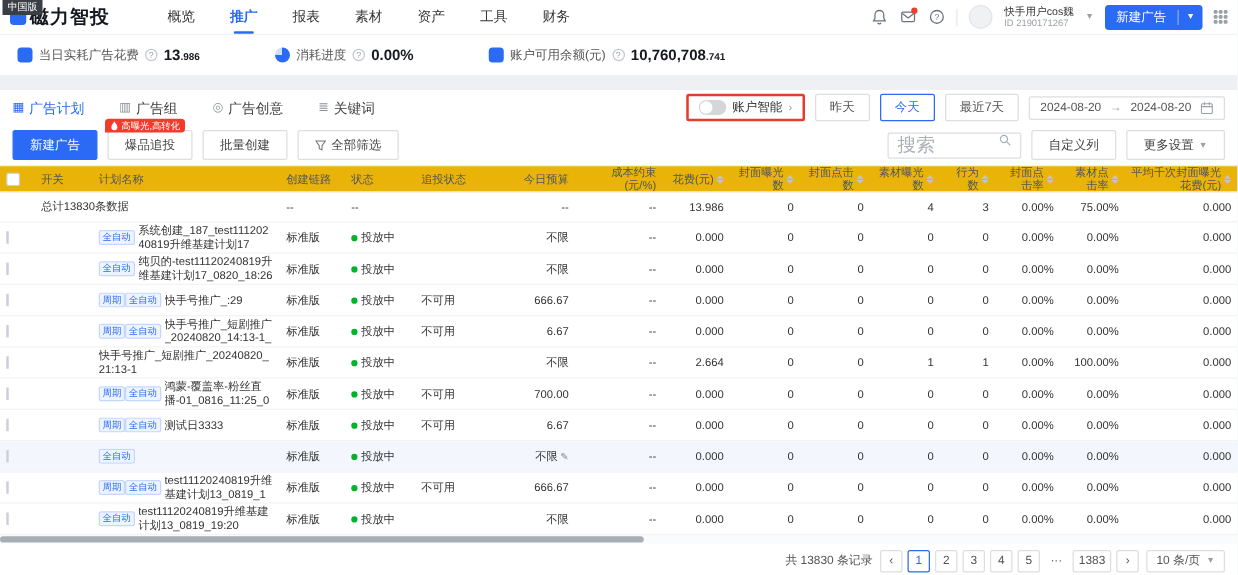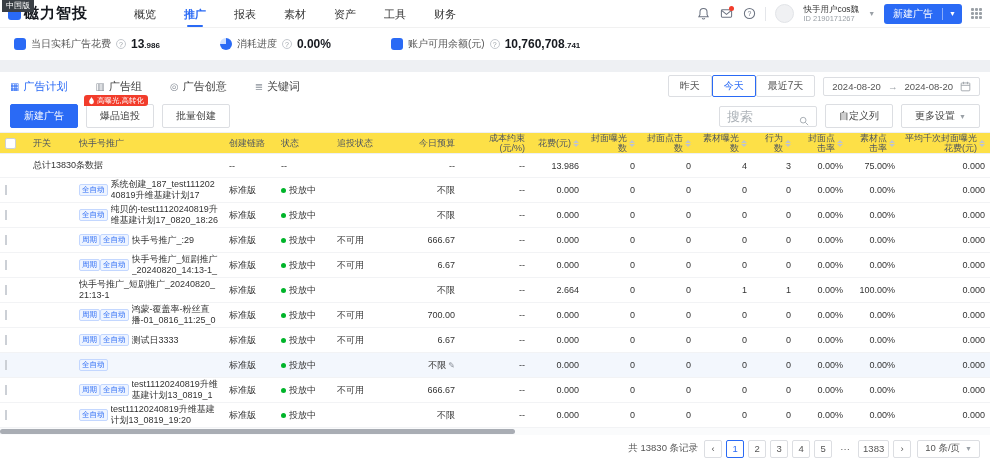--- a/index.html
+++ b/index.html
@@ -58,27 +58,27 @@
   .date-btn.active{color:#2a6af5;border-color:#2a6af5}
   .date-range{border:1px solid #dcdee2;font-size:9.5px;padding:3px 8px;color:#555;display:flex;gap:7px;align-items:center;border-radius:2px;cursor:pointer}
   .date-range .arr{color:#9aa0a6}
 
   .toolbar{height:32px;display:flex;align-items:center;justify-content:space-between;padding:0 10px}
   .tb-left,.tb-right{display:flex;gap:8px;align-items:center}
   .btn{border:1px solid #dcdee2;background:#fff;font-size:10px;padding:4px 13px;border-radius:2px;color:#444;display:flex;align-items:center;gap:4px;cursor:pointer;white-space:nowrap}
   .btn.primary{background:#2a6af5;border-color:#2a6af5;color:#fff}
   .boost-wrap{position:relative}
   .boost-badge{position:absolute;top:-9px;left:-2px;background:#f23c2b;color:#fff;font-size:7.5px;line-height:11px;padding:0 4px;border-radius:3px 3px 3px 0;display:flex;align-items:center;gap:2px;white-space:nowrap;z-index:2}
-  .search{border:1px solid #dcdee2;width:98px;height:21px;display:flex;align-items:flex-end;justify-content:space-between;padding:0 7px;font-size:13px;color:#aab0b6;border-radius:2px;cursor:text}
+  .search{border:1px solid #dcdee2;width:107px;height:21px;display:flex;align-items:flex-start;justify-content:space-between;padding:0 7px;font-size:15px;color:#aab0b6;border-radius:2px;cursor:text}
 
   
   .tbl{width:990px;font-size:9px;color:#333}
   .cell{padding:0 5px;flex:none;overflow:hidden}
   .num{text-align:right}
-  .thead{display:flex;background:#fde047;min-height:22px;align-items:center;border-top:1px solid #eef0f2;border-bottom:1px solid #eef0f2;color:#4e5560}
+  .thead{display:flex;background:#eab308;min-height:22px;align-items:center;border-top:1px solid #eef0f2;border-bottom:1px solid #eef0f2;color:#4e5560}
   .thead .cell{display:flex;align-items:center;line-height:10px}
   .thead .cell.num{justify-content:flex-end}
   .trow{display:flex;min-height:25px;align-items:center;border-bottom:1px solid #f2f3f5}
   .trow.total{min-height:24px;background:#fff}
   .trow.hl{background:#f3f7fd}
   .cb{width:11px;height:11px;border:1px solid #ccd0d6;border-radius:2px;background:#fff;cursor:pointer}
   .switch{width:24px;height:13px;border-radius:8px;position:relative;cursor:pointer}
   .switch.on{background:#2a6af5}
   .switch.dim{background:#b9cdfa}
   .switch::after{content:"";position:absolute;width:11px;height:11px;background:#fff;border-radius:50%;top:1px}
@@ -208,21 +208,26 @@
         <div class="tab">
           <span class="tic">◎</span>
           <span>广告创意</span>
         </div>
         <div class="tab">
           <span class="tic">≣</span>
           <span>关键词</span>
         </div>
       </div>
     <div class="tabs-right">
-      <div id="date-btns" style="display:flex;">
+      <div class="smart-box">
+        <span class="mini-toggle"></span>
+        <span>账户智能</span>
+        <span class="chev">›</span>
+      </div>
+      <div id="date-btns" style="display:flex;gap:8px">
           <button class="date-btn">昨天</button>
           <button class="date-btn active">今天</button>
           <button class="date-btn">最近7天</button>
         </div>
       <div class="date-range">
         <span>2024-08-20</span>
         <span class="arr">→</span>
         <span>2024-08-20</span>
         <svg width="11" height="11" viewBox="0 0 14 14">
             <rect x="1.5" y="2.5" width="11" height="10" rx="1" fill="none" stroke="#9aa0a6" stroke-width="1.1"></rect>
@@ -238,20 +243,26 @@
       <div class="boost-wrap">
         <span class="boost-badge">
           <svg width="7" height="8" viewBox="0 0 8 10">
               <path d="M4 0C5 2 7 3.5 7 6a3 3 0 0 1-6 0C1 3.5 3 2 4 0z" fill="#fff"></path>
             </svg>
           <span>高曝光,高转化</span>
         </span>
         <button class="btn">爆品追投</button>
       </div>
       <button class="btn">批量创建</button>
+      <button class="btn">
+        <svg width="9" height="9" viewBox="0 0 12 12">
+            <path d="M1 1h10L7.5 6v4.5l-3-1.2V6z" fill="none" stroke="#6b7280" stroke-width="1.1"></path>
+          </svg>
+        <span>全部筛选</span>
+      </button>
     </div>
     <div class="tb-right">
       <div class="search">
         <span>搜索</span>
         <svg width="10" height="10" viewBox="0 0 12 12">
             <circle cx="5" cy="5" r="3.4" fill="none" stroke="#aab0b6" stroke-width="1.2"></circle>
             <path d="M7.6 7.6L11 11" stroke="#aab0b6" stroke-width="1.2"></path>
           </svg>
       </div>
       <button class="btn">自定义列</button>
@@ -264,21 +275,21 @@
 
   <div class="tbl">
     <div class="thead" id="thead">
         <div class="cell" style="width: 28px;">
           <span class="cb"></span>
         </div>
         <div class="cell" style="width: 46px;">
           <span>开关</span>
         </div>
         <div class="cell" style="width: 150px;">
-          <span>快手号推广</span>
+          <span>计划名称</span>
         </div>
         <div class="cell" style="width: 52px;">
           <span>创建链路</span>
         </div>
         <div class="cell" style="width: 56px;">
           <span>状态</span>
         </div>
         <div class="cell" style="width: 62px;">
           <span>追投状态</span>
         </div>

